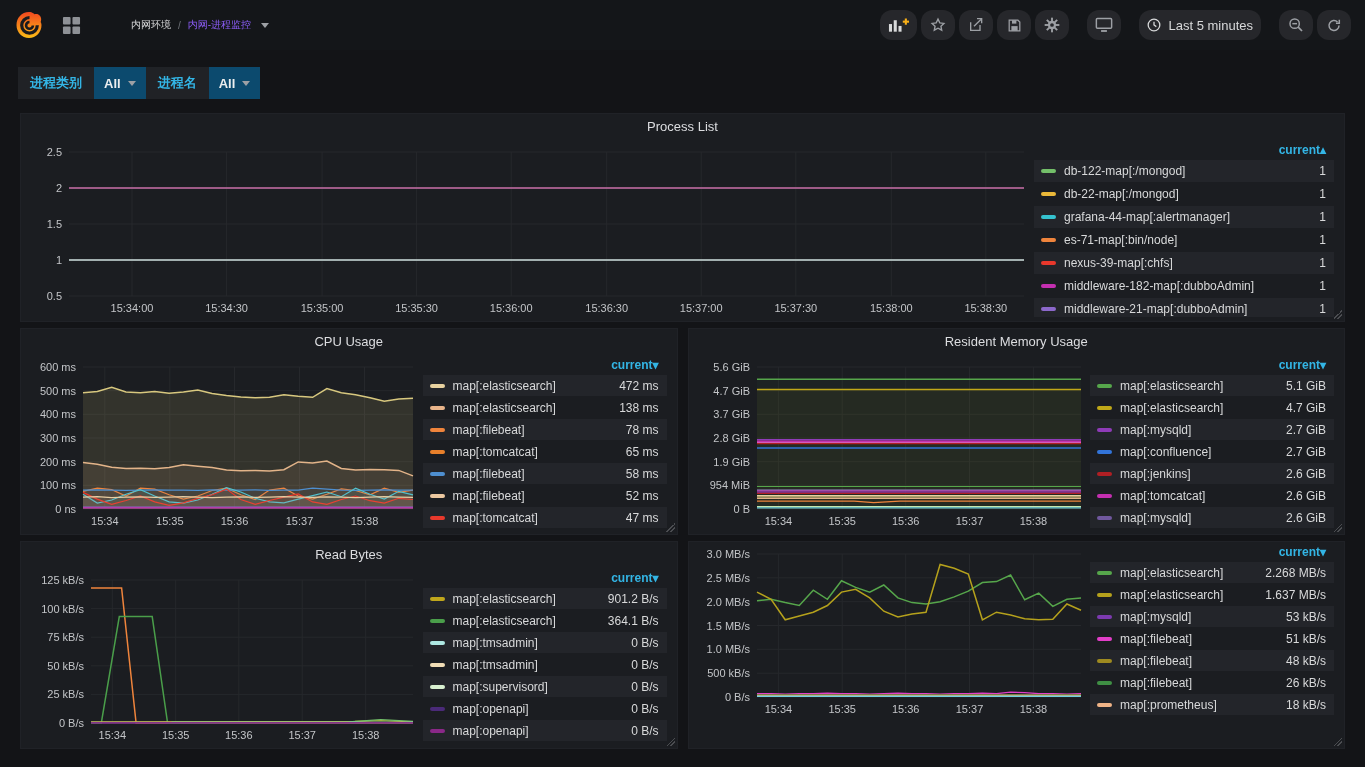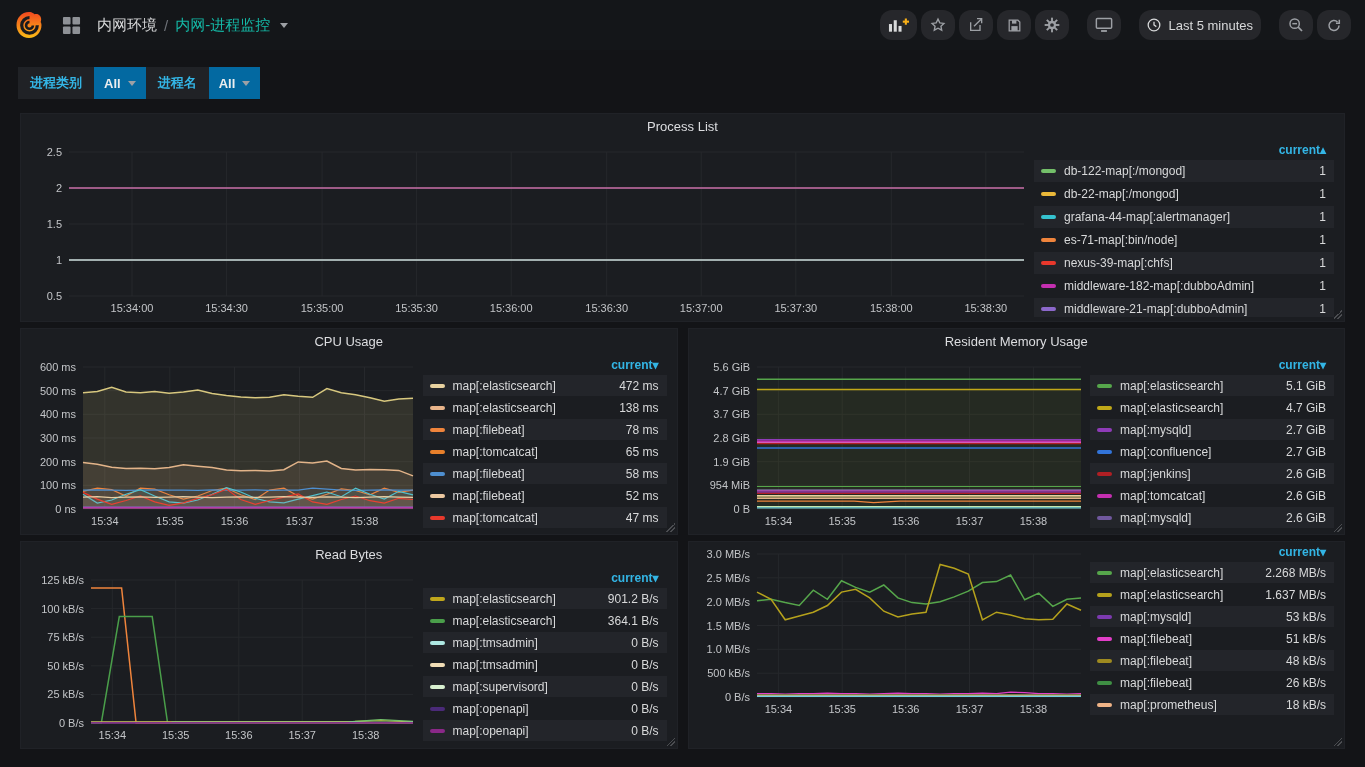--- a/index.html
+++ b/index.html
@@ -2,35 +2,35 @@
 <html><head>
 <meta charset="utf-8">
 <style>
   * { box-sizing: border-box; margin: 0; padding: 0; }
   html,body { width:1365px; height:767px; background:#131417; font-family:"Liberation Sans",sans-serif; color:#d8d9da; overflow:hidden; }
 
   
   .navbar { height:50px; display:flex; align-items:center; padding:0 14px; background:#141619; }
   .logo { width:32px; height:32px; margin-right:16px; display:flex; align-items:center; }
   .grid-icon { margin-right:16px; display:flex; }
-  .crumb { font-size:15px; display:flex; align-items:center; gap:7px; }
+  .crumb { font-size:10px; display:flex; align-items:center; gap:7px;margin-left:34px; }
   .crumb .folder { color:#d8d9da; cursor:pointer; }
   .crumb .sep { color:#6e7278; }
-  .crumb .title { color:#14b8a6; cursor:pointer; }
+  .crumb .title { color:#8b5cf6; cursor:pointer; }
   .caret { width:0; height:0; border-left:4px solid transparent; border-right:4px solid transparent; border-top:5px solid #9da0a5; display:inline-block; margin-left:3px; }
   .nav-right { margin-left:auto; display:flex; align-items:center; }
   .nav-btn { height:30px; min-width:34px; padding:0 8px; margin-left:4px; background:#26272b; border:none; border-radius:12px; display:flex; align-items:center; justify-content:center; cursor:pointer; color:#d8d9da; font-size:13px; font-family:inherit; }
   .nav-btn.gap { margin-left:18px; }
   .nav-btn .lbl { margin-left:7px; white-space:nowrap; }
 
   
   .filters { display:flex; gap:0; margin:17px 0 14px 18px; }
   .filter { display:flex; height:32px; cursor:pointer; }
   .filter .flabel { background:#202226; color:#33b5e5; font-size:13px; font-weight:bold; display:flex; align-items:center; padding:0 12px; }
-  .filter .fvalue { background:#0369a1; color:#eceeef; font-size:13px; font-weight:bold; display:flex; align-items:center; padding:0 10px; gap:4px; }
+  .filter .fvalue { background:#0c4a6e; color:#eceeef; font-size:13px; font-weight:bold; display:flex; align-items:center; padding:0 10px; gap:4px; }
 
   
   .dash { margin:0 20px; display:grid; grid-template-columns:1fr 1fr; grid-template-rows:209px 207px 208px; gap:6px 10px; }
   .panel { background:#1b1d21; position:relative; display:flex; flex-direction:column; border:1px solid #202227; }
   .panel.wide { grid-column:1 / span 2; }
   .panel-title { height:26px; line-height:26px; text-align:center; font-size:13px; font-weight:500; color:#dcdde0; cursor:pointer; flex:none; }
   .panel-body { flex:1; display:flex; min-height:0; padding:0 6px 4px 6px; }
   .chart { flex:1; min-width:0; position:relative; cursor:crosshair; }
   .chart svg { position:absolute; left:0; top:0; }
 

